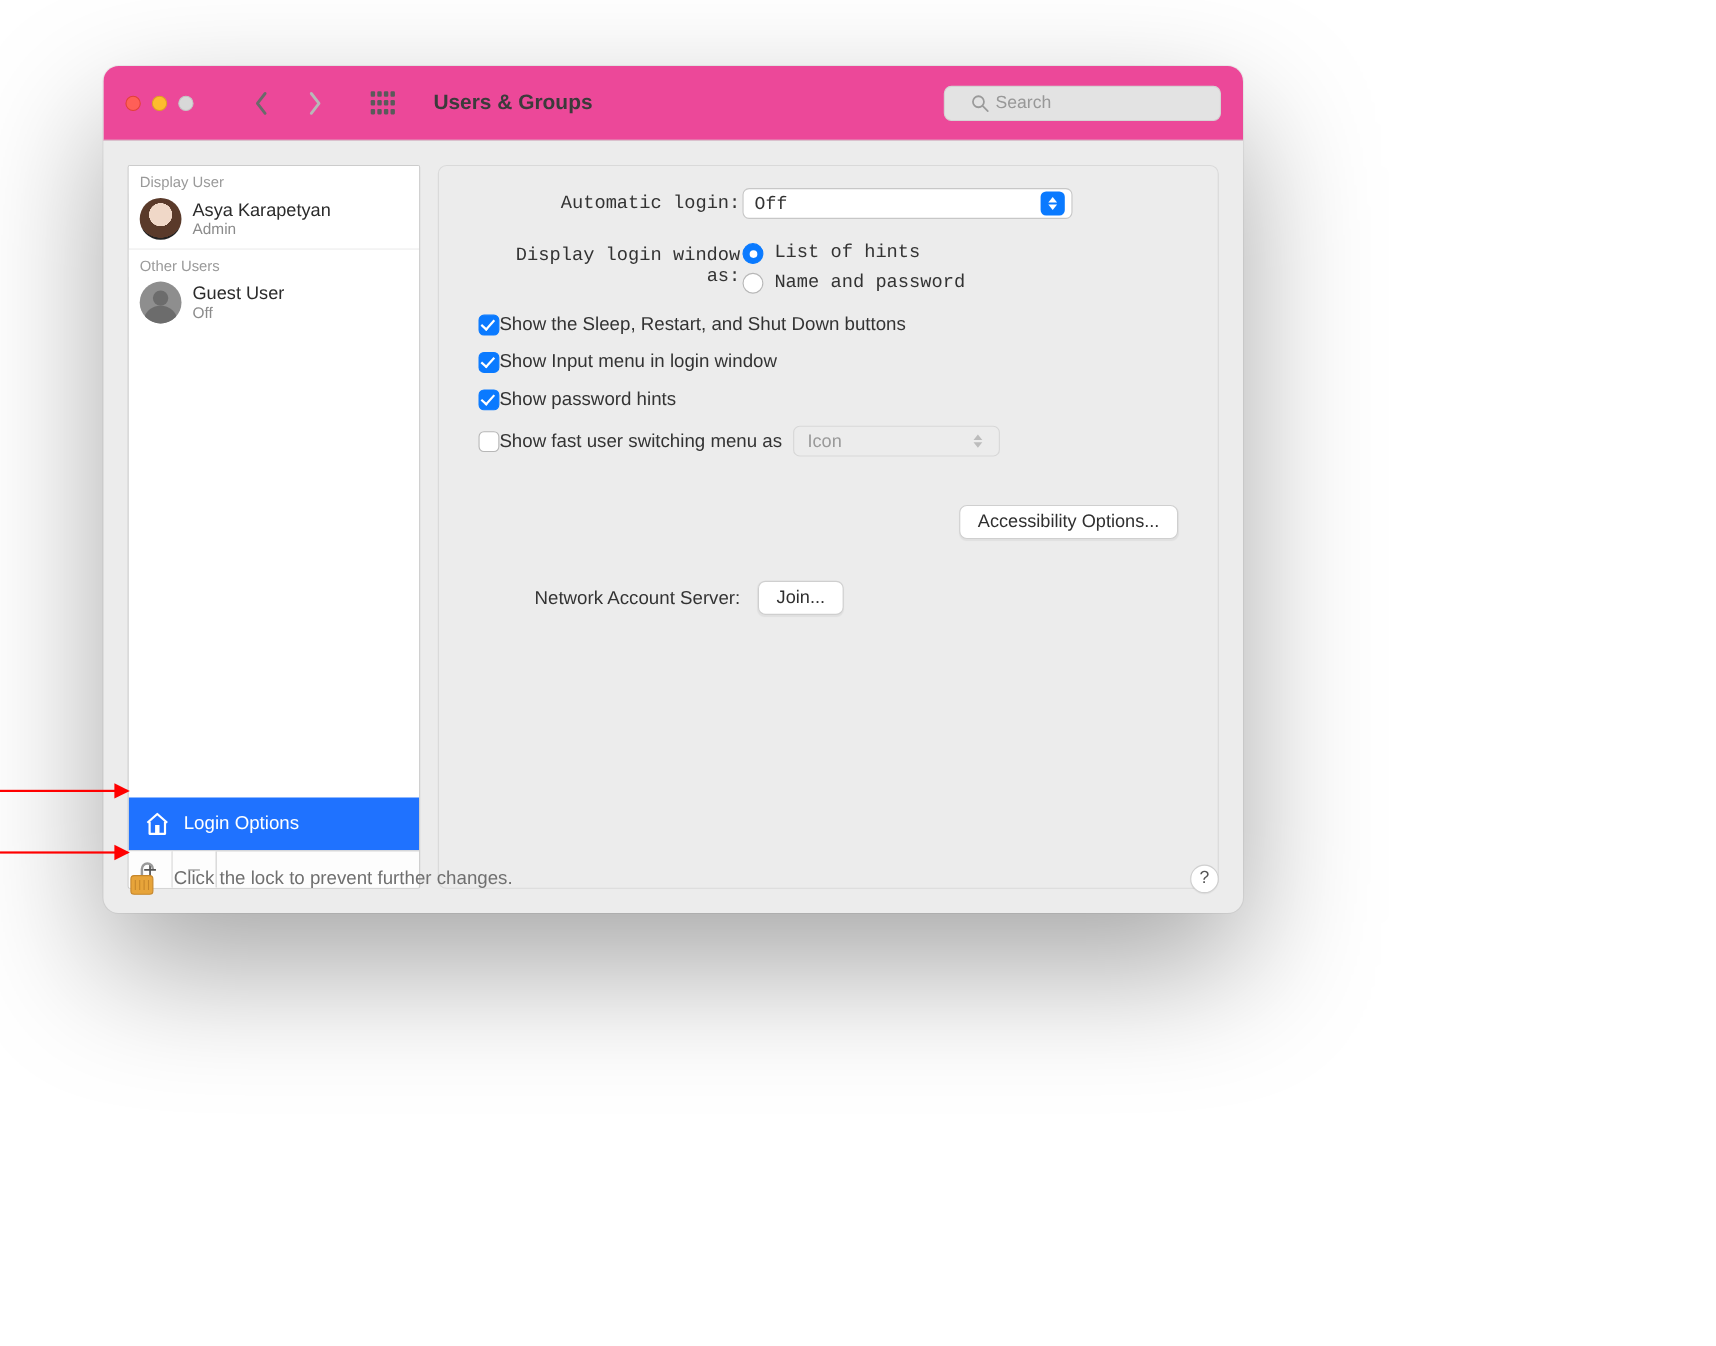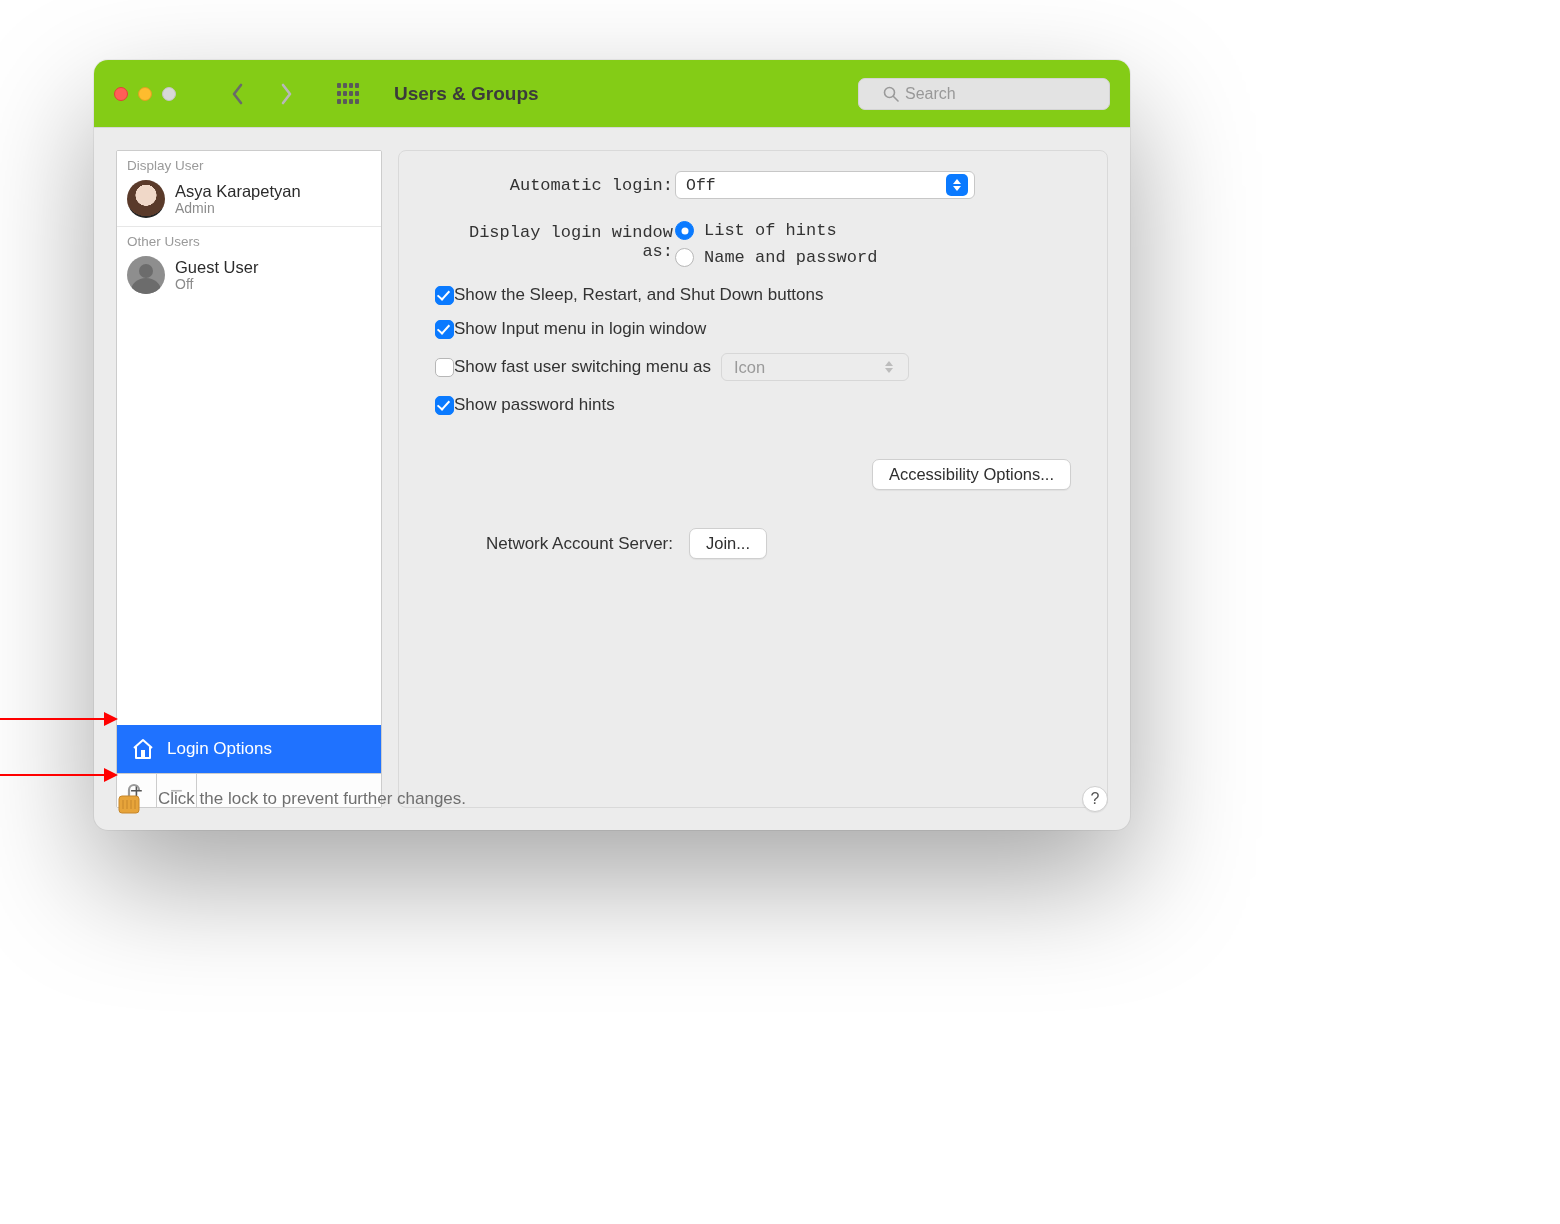--- a/index.html
+++ b/index.html
@@ -17,21 +17,21 @@
     background: #ececec;
     border-radius: 14px;
     box-shadow: 0 50px 120px rgba(0,0,0,0.35), 0 0 0 1px rgba(0,0,0,0.05);
     overflow: hidden;
     display: flex; flex-direction: column;
   }
 
   
   .titlebar {
     height: 68px;
-    background: #84cc16;
+    background: #ec4899;
     display: flex; align-items: center;
     padding: 0 20px;
     gap: 18px;
     border-bottom: 1px solid #d6d6d6;
   }
   .traffic { display: flex; gap: 10px; }
   .dot { width: 14px; height: 14px; border-radius: 50%; }
   .dot-close { background:#ff5f57; border:1px solid #e14138; }
   .dot-min   { background:#febc2e; border:1px solid #dfa022; }
   .dot-max   { background:#d8d8d8; border:1px solid #c4c4c4; }
@@ -344,30 +344,30 @@
       <div class="checks">
         <label class="check">
           <span class="cbox checked"></span>
           <span>Show the Sleep, Restart, and Shut Down buttons</span>
         </label>
         <label class="check">
           <span class="cbox checked"></span>
           <span>Show Input menu in login window</span>
         </label>
         <label class="check">
+          <span class="cbox checked"></span>
+          <span>Show password hints</span>
+        </label>
+        <label class="check">
           <span class="cbox"></span>
           <span>Show fast user switching menu as</span>
           <span class="fastswitch-select">
             <span>Icon</span>
             <span class="stepper"></span>
           </span>
-        </label>
-        <label class="check">
-          <span class="cbox checked"></span>
-          <span>Show password hints</span>
         </label>
       </div>
 
       <div class="accbtn-row">
         <button class="macbtn">Accessibility Options...</button>
       </div>
 
       <div class="netrow">
         <div class="label-right">Network Account Server:</div>
         <button class="macbtn">Join...</button>

